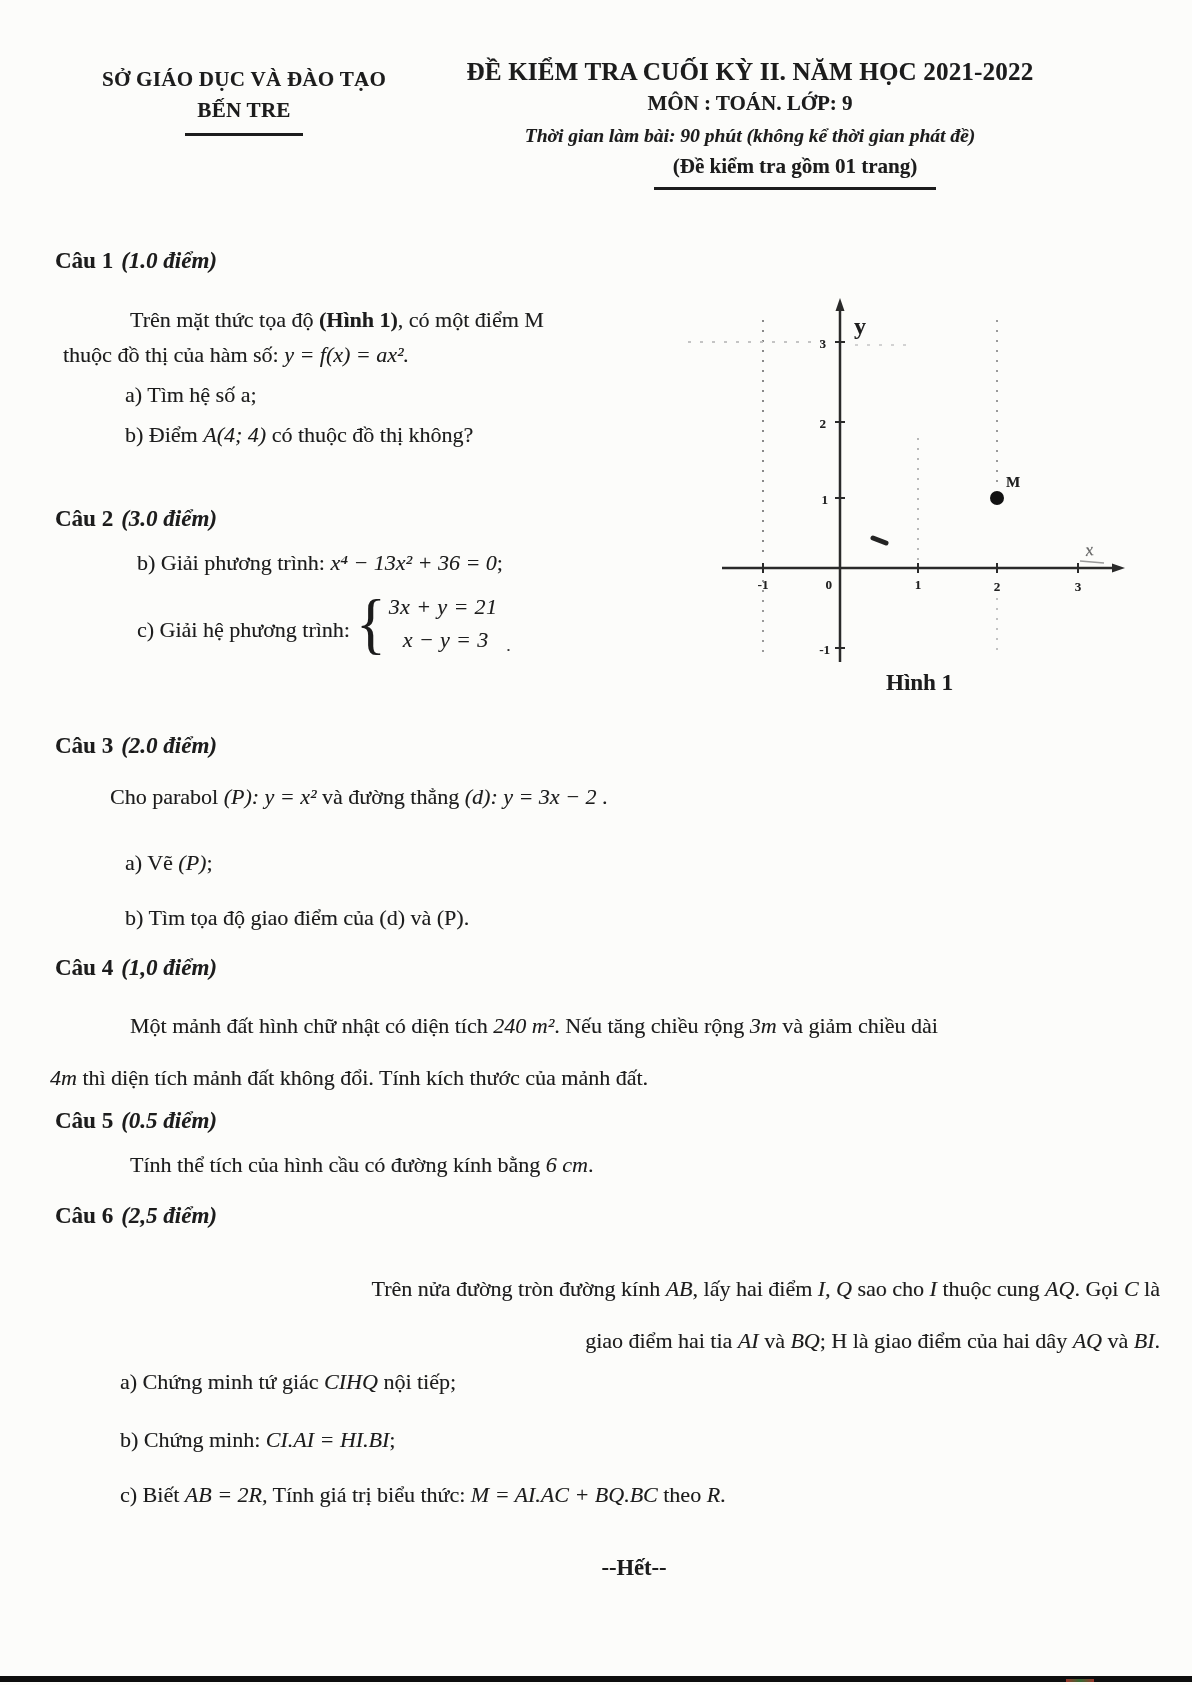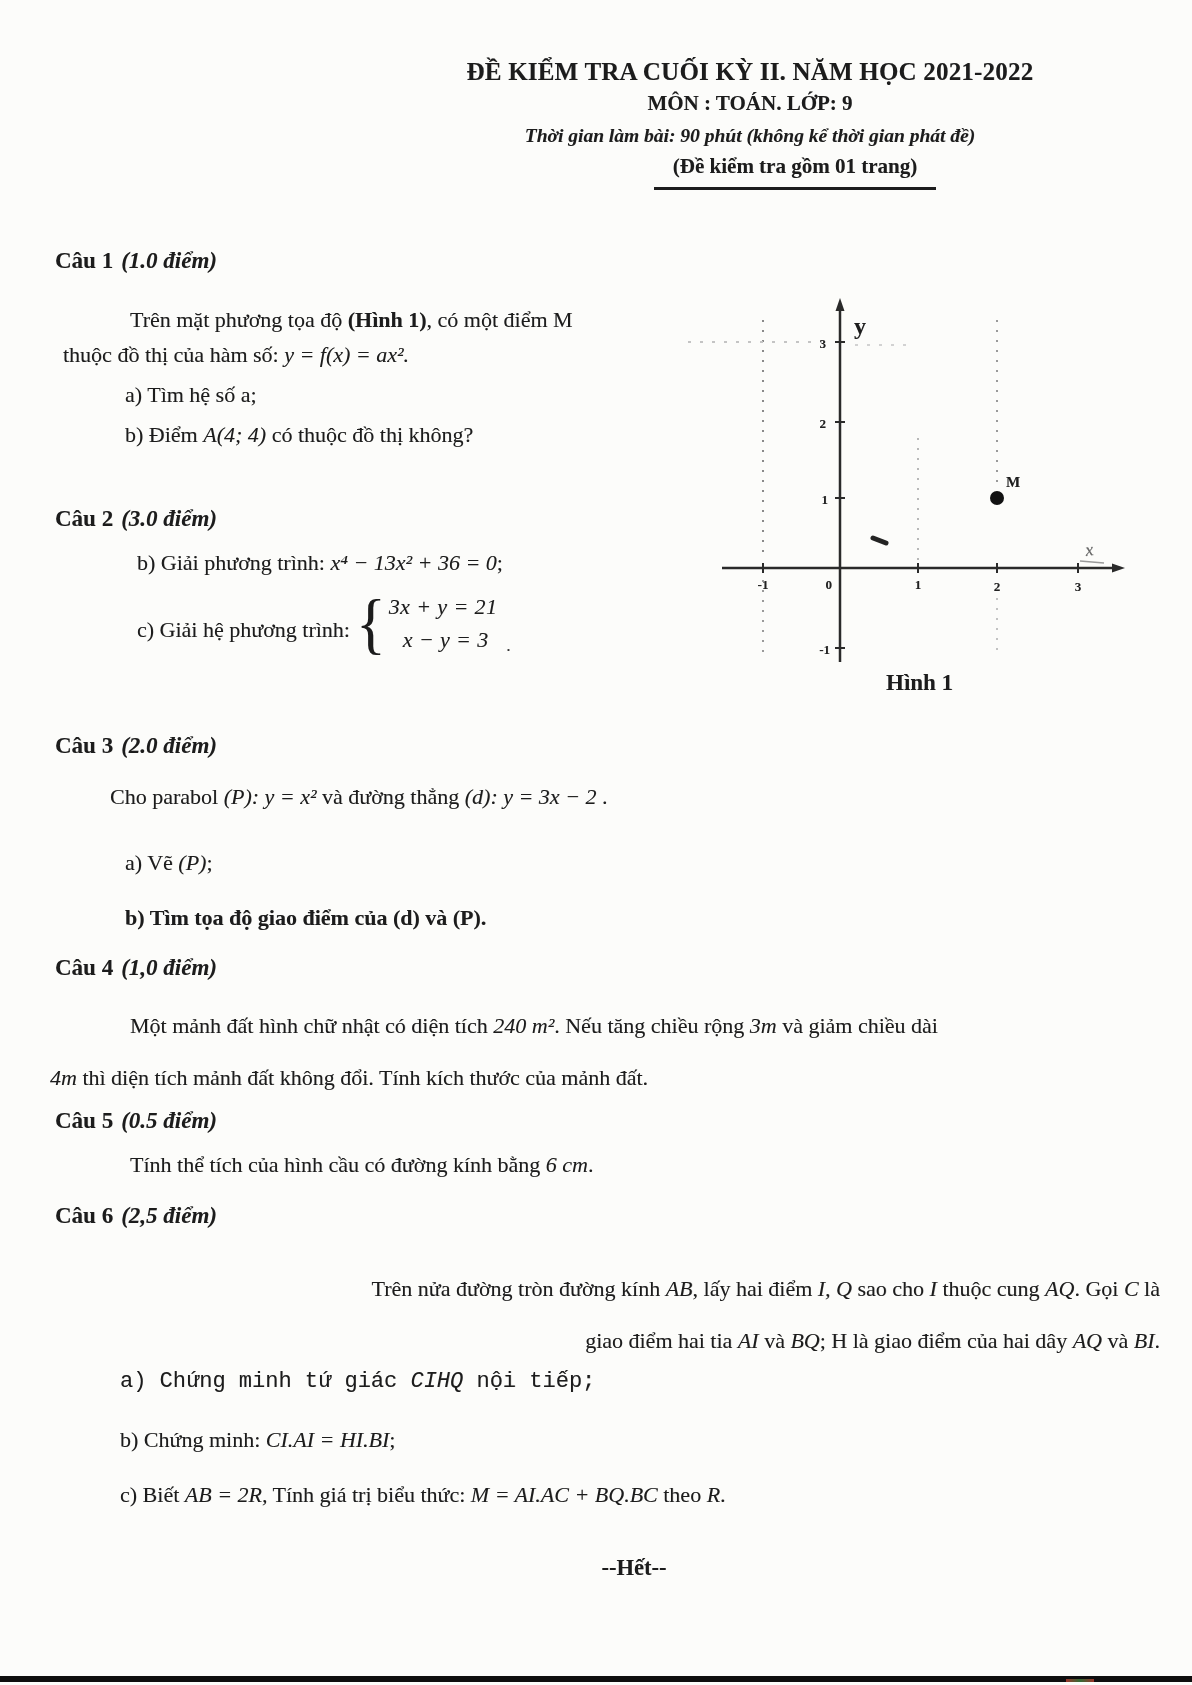--- a/index.html
+++ b/index.html
@@ -58,32 +58,37 @@
 
   .bottom-bar{position:absolute;left:0;top:1676px;width:1192px;height:6px;background:#0e0e0e;}
   .speck{position:absolute;left:1066px;top:1679px;width:28px;height:3px;
     background:linear-gradient(90deg,#b43a2e,#3a7a3a,#b43a2e);opacity:.85;}
 </style>
 </head>
 <body>
 
 <div class="page">
 
+  <div class="hdr-left">
+    <div>SỞ GIÁO DỤC VÀ ĐÀO TẠO</div>
+    <div>BẾN TRE</div>
+    <div class="rule-left"></div>
+  </div>
 
   <div class="hdr-right">
     <div class="hdr-title">ĐỀ KIỂM TRA CUỐI KỲ II. NĂM HỌC 2021-2022</div>
     <div class="hdr-subject">MÔN : TOÁN. LỚP: 9</div>
     <div class="hdr-duration">Thời gian làm bài: 90 phút (không kể thời gian phát đề)</div>
     <div class="hdr-note">(Đề kiểm tra gồm 01 trang)</div>
     <div class="rule-right"></div>
   </div>
 
   <section class="q" style="top:246px;">
     <p class="qhead"><span>Câu 1</span><span class="pts">(1.0 điểm)</span></p>
-    <p class="para q1-intro"><span>Trên mặt phương tọa độ </span><span class="bd">(Hình 1)</span><span>, có một điểm M</span><br><span>thuộc đồ thị của hàm số: </span><span class="it">y = f(x) = ax².</span></p>
+    <p class="para q1-intro"><span>Trên mặt thức tọa độ </span><span class="bd">(Hình 1)</span><span>, có một điểm M</span><br><span>thuộc đồ thị của hàm số: </span><span class="it">y = f(x) = ax².</span></p>
     <p class="item ml70" style="margin-top:8px;"><span>a) Tìm hệ số a;</span></p>
     <p class="item ml70" style="margin-top:10px;"><span>b) Điểm </span><span class="it">A(4; 4)</span><span> có thuộc đồ thị không?</span></p>
   </section>
 
   <svg class="fig" viewBox="0 0 490 385">
 
     <line x1="113" y1="30" x2="113" y2="268" stroke="#8a8a8a" stroke-width="2" stroke-dasharray="2 8"></line>
     <line x1="113" y1="290" x2="113" y2="368" stroke="#9a9a9a" stroke-width="2" stroke-dasharray="2 8"></line>
     <line x1="268" y1="148" x2="268" y2="272" stroke="#b8b8b8" stroke-width="2" stroke-dasharray="2 8"></line>
     <line x1="347" y1="30" x2="347" y2="196" stroke="#9a9a9a" stroke-width="2" stroke-dasharray="2 8"></line>
@@ -137,37 +142,37 @@
         <span class="eq eq2">x − y = 3</span>
       </span>
       <span class="sysdot">.</span>
     </div>
   </section>
 
   <section class="q" style="top:731px;">
     <p class="qhead"><span>Câu 3</span><span class="pts">(2.0 điểm)</span></p>
     <p class="para" style="margin:21px 0 0 55px;line-height:30px;"><span>Cho parabol </span><span class="it">(P): y = x²</span><span>  và đường thẳng  </span><span class="it">(d): y = 3x − 2</span><span> .</span></p>
     <p class="item ml70" style="margin-top:36px;"><span>a) Vẽ </span><span class="it">(P)</span><span>;</span></p>
-    <p class="item ml70" style="margin-top:25px;font-weight:bold;"><span>b) Tìm tọa độ giao điểm của (d) và (P).</span></p>
+    <p class="item ml70" style="margin-top:25px;"><span>b) Tìm tọa độ giao điểm của (d) và (P).</span></p>
   </section>
 
   <section class="q" style="top:953px;">
     <p class="qhead"><span>Câu 4</span><span class="pts">(1,0 điểm)</span></p>
     <p class="para q4-body"><span>Một mảnh đất hình chữ nhật có diện tích </span><span class="it">240 m²</span><span>. Nếu tăng chiều rộng </span><span class="it">3m</span><span> và giảm chiều dài</span><br><span class="it">4m</span><span> thì diện tích mảnh đất không đổi. Tính kích thước của mảnh đất.</span></p>
   </section>
 
   <section class="q" style="top:1106px;">
     <p class="qhead"><span>Câu 5</span><span class="pts">(0.5 điểm)</span></p>
     <p class="para q5-body"><span>Tính thể tích của hình cầu có đường kính bằng </span><span class="it">6 cm</span><span>.</span></p>
   </section>
 
   <section class="q" style="top:1201px;">
     <p class="qhead"><span>Câu 6</span><span class="pts">(2,5 điểm)</span></p>
     <p class="para q6-intro"><span>Trên nửa đường tròn đường kính </span><span class="it">AB</span><span>, lấy hai điểm </span><span class="it">I, Q</span><span> sao cho </span><span class="it">I</span><span> thuộc cung </span><span class="it">AQ</span><span>. Gọi </span><span class="it">C</span><span> là</span><br><span>giao điểm hai tia </span><span class="it">AI</span><span> và </span><span class="it">BQ</span><span>; H là giao điểm của hai dây </span><span class="it">AQ</span><span> và </span><span class="it">BI</span><span>.</span></p>
-    <p class="item" style="margin:0 0 16px 65px;font-family:Liberation Mono, monospace;"><span>a) Chứng minh tứ giác </span><span class="it">CIHQ</span><span> nội tiếp;</span></p>
+    <p class="item" style="margin:0 0 16px 65px;"><span>a) Chứng minh tứ giác </span><span class="it">CIHQ</span><span> nội tiếp;</span></p>
     <p class="item" style="margin:28px 0 0 65px;"><span>b) Chứng minh: </span><span class="it">CI.AI = HI.BI</span><span>;</span></p>
     <p class="item" style="margin:25px 0 0 65px;"><span>c) Biết </span><span class="it">AB = 2R,</span><span> Tính giá trị biểu thức: </span><span class="it">M = AI.AC + BQ.BC</span><span> theo </span><span class="it">R</span><span>.</span></p>
   </section>
 
   <div class="footer">--Hết--</div>
 
   <div class="bottom-bar"></div>
   <div class="speck"></div>
 
 </div>

